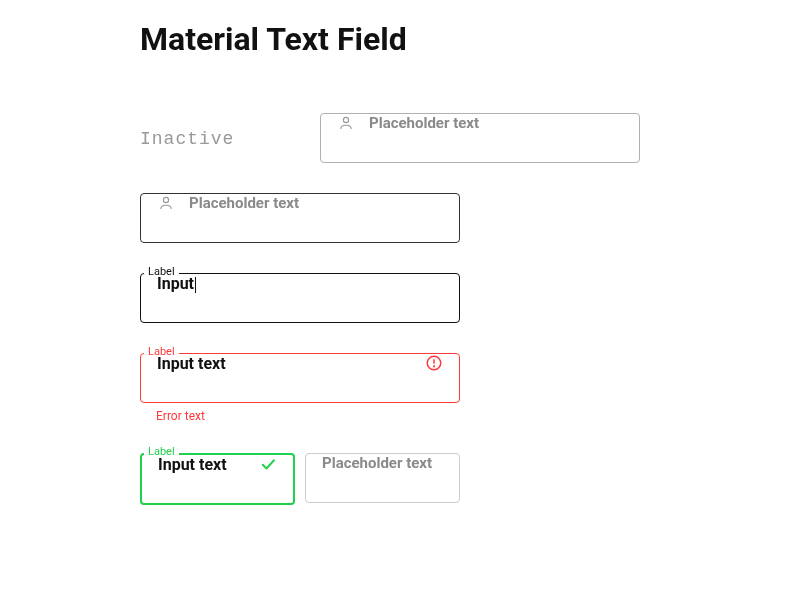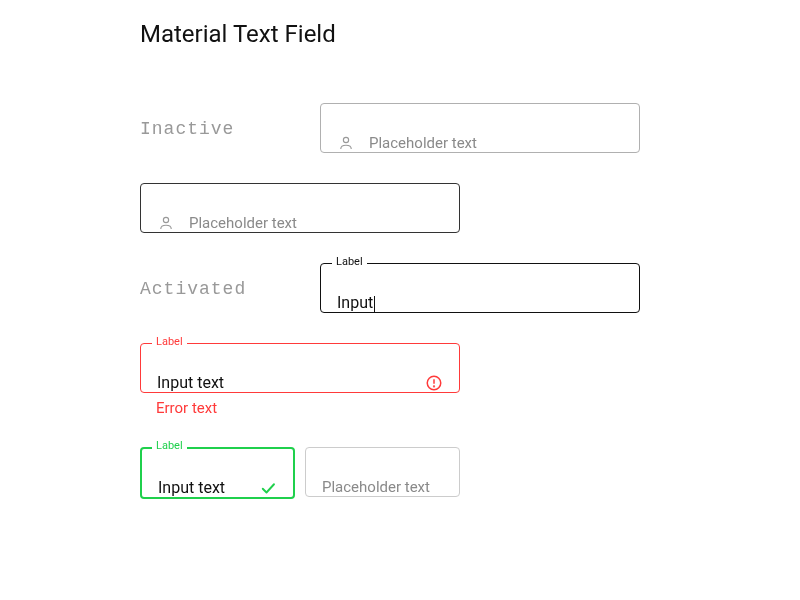--- a/index.html
+++ b/index.html
@@ -4,22 +4,22 @@
   <style>
     * { box-sizing: border-box; margin: 0; padding: 0; }
     body {
       font-family: -apple-system, BlinkMacSystemFont, "Segoe UI", Roboto, Arial, sans-serif;
       background: #fff;
       width: 800px;
       height: 600px;
       padding: 20px 0 0 140px;
     }
     h1 {
-      font-size: 24px;
-      font-weight: 400;
+      font-size: 32px;
+      font-weight: 700;
       color: #111;
       margin-bottom: 55px;
     }
     .row {
       display: flex;
       align-items: flex-start;
       margin-bottom: 30px;
     }
     .row-label {
       width: 180px;
@@ -37,45 +37,46 @@
     .field-wrap {
       position: relative;
       display: inline-block;
     }
     .field {
       width: 320px;
       height: 50px;
       border: 1px solid #b0b0b0;
       border-radius: 4px;
       display: flex;
-      align-items: flex-end;
+      align-items: flex-start;
       padding: 0 16px;
       background: #fff;
       gap: 14px;
+      font-weight: bold;
     }
     .field.focused { border-color: #333; }
     .field.activated { border-color: #111; border-width: 1px; }
     .field.error { border-color: #ff3a3a; }
     .field.success { border-color: #1fd04c; border-width: 2px; width: 155px; height: 52px; }
     .field.disabled { border-color: #ccc; width: 155px; }
     .field .placeholder { color: #8a8a8a; font-size: 15px; }
     .field .value { color: #111; font-size: 16px; flex: 1; }
     .floating-label {
       position: absolute;
       top: -7px;
-      left: 12px;
+      left: 4px;
       background: #fff;
       padding: 0 4px;
       font-size: 11px;
       line-height: 1;
     }
     .floating-label.default { color: #111; }
     .floating-label.error { color: #ff3a3a; }
     .floating-label.success { color: #1fd04c; }
-    .helper { font-size: 15px; padding-left: 16px; }
+    .helper { font-size: 12px; padding-left: 16px; }
     .helper.error { color: #ff3a3a; }
     .cursor { display:inline-block; width:1px; height:16px; background:#111; vertical-align:middle; margin-left:1px; }
     .field-pair { display:flex; gap:10px; }
     .icon { display:inline-flex; align-items:center; justify-content:center; }
   </style>
 </head>
 <body>
 
 <h1>Material Text Field</h1>
 
@@ -102,21 +103,20 @@
             <circle cx="12" cy="8" r="3.5"></circle>
             <path d="M5 20c0-3.3 3.1-5 7-5s7 1.7 7 5"></path>
           </svg>
       </span>
       <span class="placeholder">Placeholder text</span>
     </div>
   </div>
 </div>
 
 <div class="row">
-  <div class="row-label">Activated</div>
   <div class="field-wrap">
     <span class="floating-label default">Label</span>
     <div class="field activated">
       <span class="value"><span>Input</span><span class="cursor"></span></span>
     </div>
   </div>
 </div>
 
 <div class="row">
   <div class="field-col">

